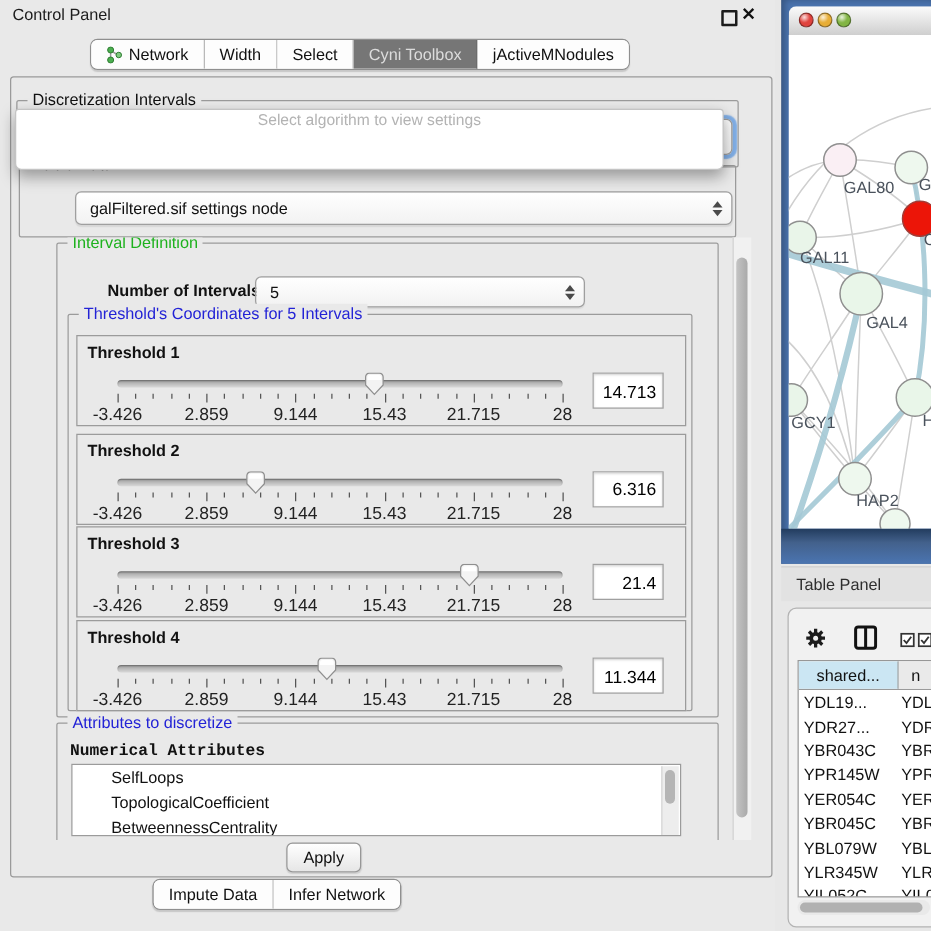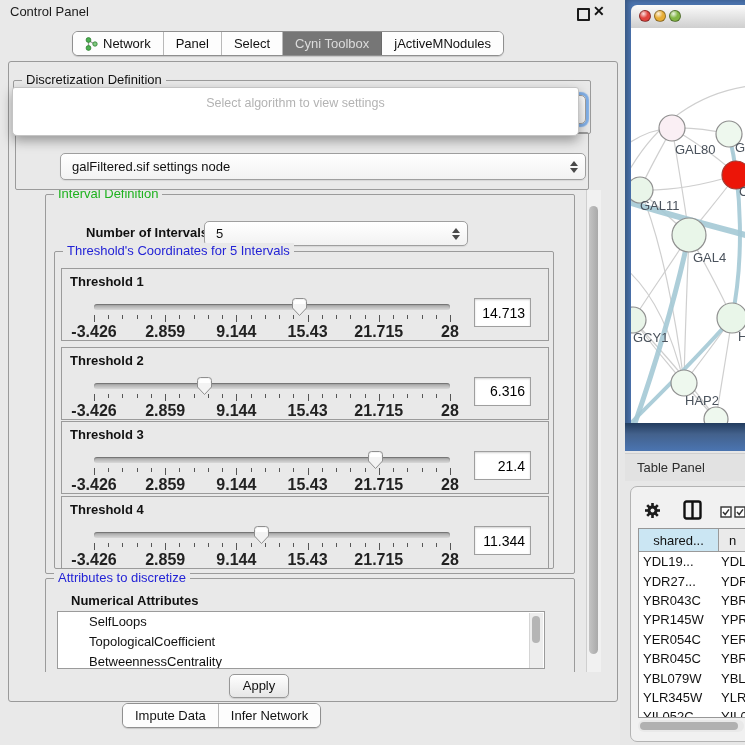--- a/index.html
+++ b/index.html
@@ -23,41 +23,41 @@
   .gtitle.green{color:#1eb21e;}
   .gtitle.blue{color:#2323d6;}
   .combo{position:absolute;background:linear-gradient(#ffffff,#f2f2f2);border:1px solid #9f9f9f;border-radius:5px;font-size:13px;display:flex;align-items:center;cursor:pointer;box-shadow:0 1px 1px rgba(0,0,0,.08);}
   .combo .cv{padding-left:11px;flex:1;white-space:nowrap;overflow:hidden;}
   .spin{width:8px;margin-right:7px;display:flex;flex-direction:column;align-items:center;gap:2px;}
   .spin i{width:0;height:0;border-left:4px solid transparent;border-right:4px solid transparent;}
   .spin .up{border-bottom:5px solid #4a4a4a;}
   .spin .dn{border-top:5px solid #4a4a4a;}
   #algo-combo{box-shadow:0 0 1px 3px rgba(110,165,230,.85);}
   
-  #algo-popup{position:absolute;left:3px;top:25px;width:567px;height:49px;background:#fff;border:1px solid #c4c4c4;border-radius:3px 3px 5px 5px;box-shadow:0 5px 12px rgba(0,0,0,.35);z-index:30;padding-top:8px;box-sizing:border-box;}
+  #algo-popup{position:absolute;left:3px;top:25px;width:567px;height:49px;background:#fff;border:1px solid #c4c4c4;border-radius:3px 3px 5px 5px;box-shadow:0 5px 12px rgba(0,0,0,.35);z-index:30;padding-top:1px;box-sizing:border-box;}
   #algo-popup .hint{text-align:center;font-size:12.5px;color:#b3b3b3;height:14px;}
   #algo-popup .it{font-size:13px;padding-left:4px;height:15px;line-height:15px;cursor:pointer;}
   #algo-popup .it.b{font-weight:bold;}
   
   #viewport{position:absolute;left:2px;top:128px;width:572px;height:482px;overflow:hidden;}
   #vp-scroll{position:absolute;left:577px;top:128px;width:14px;height:482px;background:#f1f1f1;border-left:1px solid #cfcfcf;}
   #vp-thumb{position:absolute;left:2px;top:16px;width:9px;height:448px;border-radius:5px;background:linear-gradient(90deg,#c4c4c4,#a9a9a9);cursor:pointer;}
   
   .thr-box{position:absolute;left:6px;width:486px;height:71px;border:1px solid #9b9b9b;background:#e9e9e9;}
   .thr-label{position:absolute;left:8px;top:5px;font-size:13px;font-weight:bold;}
   .slider{position:absolute;left:32px;top:29px;width:356px;height:40px;}
   .track{position:absolute;left:0;top:6px;width:356px;height:6px;border-radius:3px;background:linear-gradient(#9d9d9d,#d9d9d9);box-shadow:inset 0 1px 1px rgba(0,0,0,.3);cursor:pointer;}
   .thumb{position:absolute;top:0;width:17px;height:19px;cursor:pointer;}
   .tick{position:absolute;width:1px;background:#555;}
   .tick.minor{top:17px;height:4px;}
   .tick.major{top:17px;height:7px;}
-  .tlab{position:absolute;top:25px;transform:translateX(-50%);font-size:16px;font-weight:bold;color:#222;white-space:nowrap;}
+  .tlab{position:absolute;top:25px;transform:translateX(-50%);font-size:14px;font-weight:normal;color:#222;white-space:nowrap;}
   .tval{position:absolute;left:412px;top:29px;width:57px;height:29px;border:1px solid #9f9f9f;background:#fff;box-shadow:inset 0 1px 2px rgba(0,0,0,.18);font-family:"Liberation Sans",sans-serif;font-size:14px;text-align:right;padding:0 5px;box-sizing:border-box;}
   
-  #attr-sub{position:absolute;left:25px;top:14px;font-size:13px;font-weight:bold;}
+  #attr-sub{position:absolute;left:10px;top:14px;font-size:13px;font-weight:bold;font-family:Liberation Mono, monospace;}
   #attr-list{position:absolute;left:11px;top:32px;width:488px;height:58px;background:#fff;border:1px solid #9b9b9b;overflow:hidden;box-sizing:border-box;}
   #attr-list .li{font-size:13px;line-height:20px;padding-left:31px;cursor:pointer;white-space:nowrap;}
   #attr-vsb{position:absolute;right:1px;top:1px;width:13px;height:56px;background:#ededed;border-left:1px solid #d5d5d5;}
   #attr-vthumb{position:absolute;left:2px;top:3px;width:8px;height:27px;border-radius:4px;background:#b5b5b5;cursor:pointer;}
   #apply-btn{position:absolute;left:220px;top:612px;width:58px;height:22px;background:linear-gradient(#ffffff,#e6e6e6);border:1px solid #979797;border-radius:5px;font-size:13px;text-align:center;line-height:21px;cursor:pointer;box-shadow:0 1px 1px rgba(0,0,0,.12);}
   
   #right-bg{position:absolute;left:620px;top:0;width:125px;height:745px;background:#e7e7e7;}
   #net-frame{position:absolute;left:625px;top:0;width:120px;height:451px;background:#4a73ae;box-shadow:inset 3px 0 5px rgba(0,0,0,.25);}
   #net-bottom{position:absolute;left:0;top:423px;width:120px;height:28px;background:linear-gradient(#223c5e,#43618c 40%,#4a73ae 95%);}
   #mac-window{position:absolute;left:6px;top:5px;width:114px;height:418px;}
@@ -96,37 +96,37 @@
         <svg width="13" height="14" viewBox="0 0 13 14">
           <line x1="3.5" y1="3.5" x2="3.5" y2="10.5" stroke="#9a9a9a" stroke-width="1.2"></line>
           <line x1="3.5" y1="3.5" x2="9.5" y2="7" stroke="#9a9a9a" stroke-width="1.2"></line>
           <circle cx="3.5" cy="3" r="2.4" fill="#4caf50" stroke="#2e7d32" stroke-width="0.8"></circle>
           <circle cx="3.5" cy="11" r="2.4" fill="#4caf50" stroke="#2e7d32" stroke-width="0.8"></circle>
           <circle cx="10" cy="7" r="2.2" fill="#7fc97f" stroke="#2e7d32" stroke-width="0.8"></circle>
         </svg>
         <span>Network</span>
       </div>
       <div class="seg">
-        <span>Panel</span>
+        <span>Width</span>
       </div>
       <div class="seg">
         <span>Select</span>
       </div>
       <div class="seg sel">
         <span>Cyni Toolbox</span>
       </div>
       <div class="seg">
         <span>jActiveMNodules</span>
       </div>
     </div>
 
   <div id="content-box">
 
     <div class="group" style="left:4px;top:18px;width:576px;height:52px;">
-      <span class="gtitle">Discretization Definition</span>
+      <span class="gtitle">Discretization Intervals</span>
       <div class="combo" id="algo-combo" style="left:8px;top:14px;width:562px;height:27px;">
         <span class="cv"></span>
         <span class="spin">
             <i class="up"></i>
             <i class="dn"></i>
           </span>
       </div>
     </div>
 
     <div id="algo-popup">

